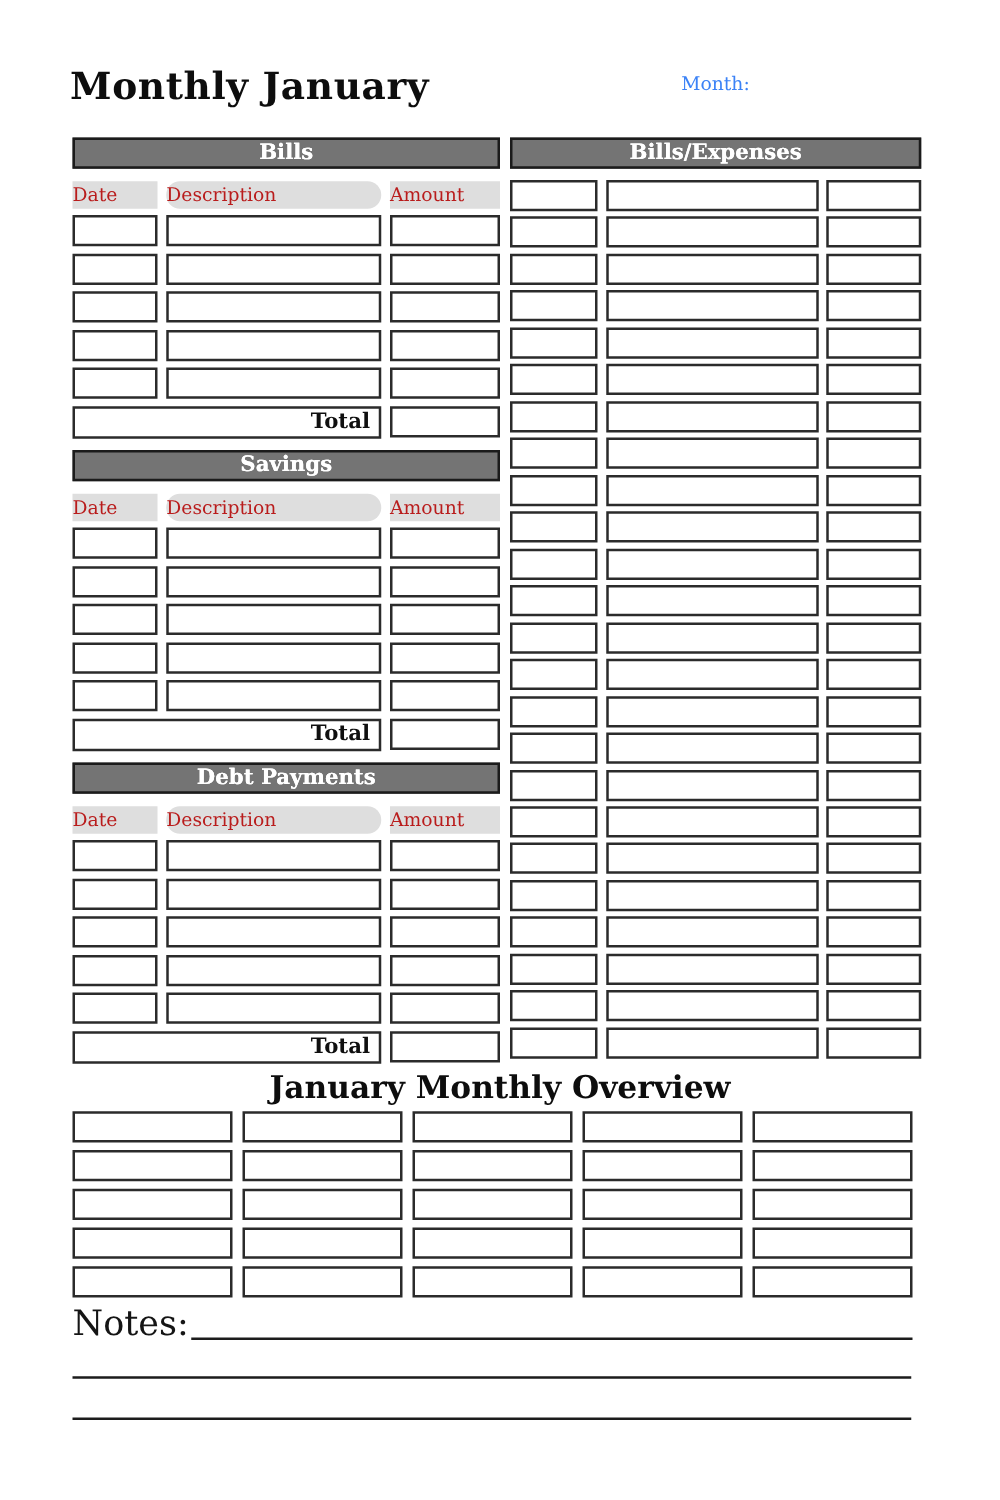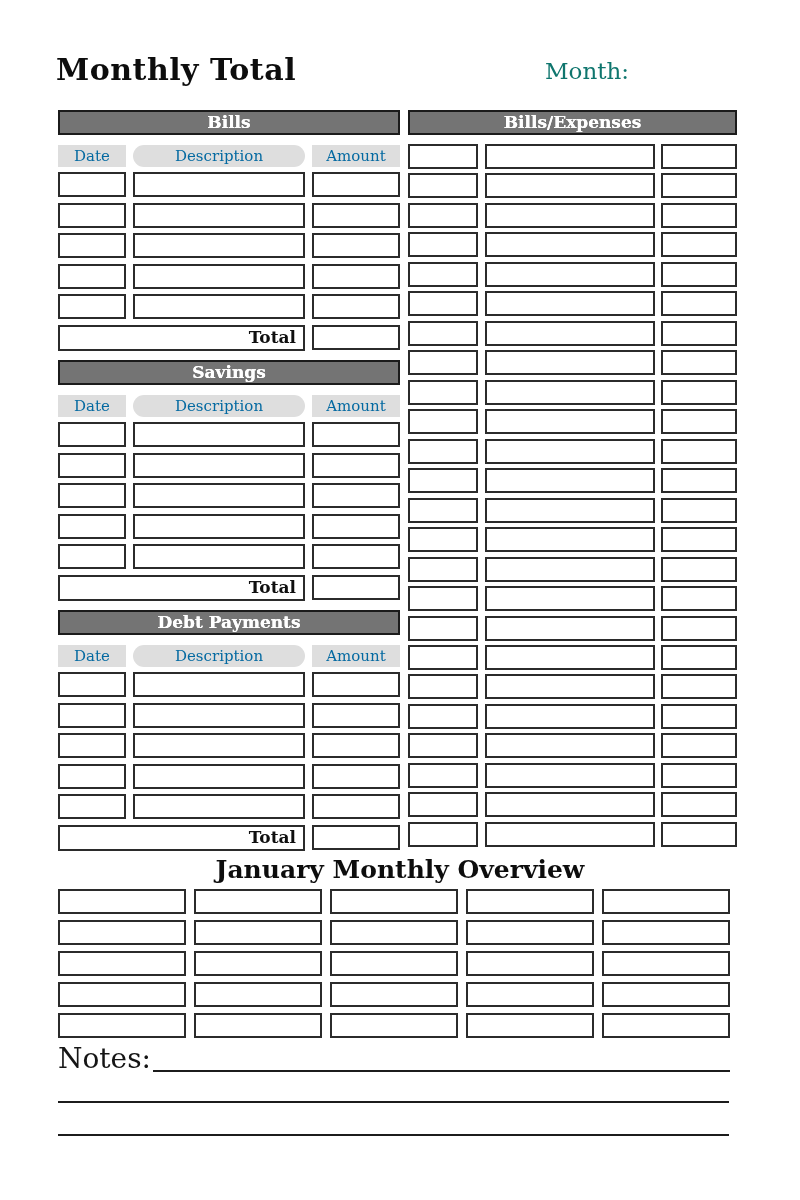--- a/index.html
+++ b/index.html
@@ -13,42 +13,42 @@
   }
   .page { position: absolute; inset: 0; background: #fff; }
 
   
   .page-title {
     position: absolute; left: 56px; top: 52px;
     font-size: 30px; font-weight: bold; letter-spacing: 0.5px; color: #0d0d0d;
   }
   .month-label {
     position: absolute; left: 545px; top: 58px;
-    font-size: 23px; color: #0f766e;
+    font-size: 15px; color: #3b82f6;
   }
 
   
   .left-col  { position: absolute; left: 58px;  top: 110px; width: 342px; }
   .bills-col { position: absolute; left: 408px; top: 110px; width: 329px; border-radius: 30px; }
 
   .sec-header {
     height: 25px;
     background: var(--header-bg, #747474);
     border: 2px solid #1b1b1b;
     color: var(--header-text, #ffffff);
     font-size: 17px; font-weight: bold;
     text-align: center; line-height: 21px;
     text-shadow: 0 0 0 #fff;
   }
 
   .section { margin-bottom: 9px; }
   .col-headers { margin-top: 10px; height: 22px; display: flex; justify-content: space-between; }
   .colh {
     background: var(--colhdr-bg, #dedede);
-    font-size: 15px; text-align: center; line-height: 22px; color: #0369a1;
+    font-size: 15px; text-align: left; line-height: 22px; color: #b91c1c;
   }
   .colh.date { width: 68px; } .colh.desc { width: 172px; border-radius: 11px; } .colh.amt { width: 88px; }
 
   .rows { margin-top: 5px; display: flex; flex-direction: column; gap: 5.5px; }
   .field-row { display: flex; justify-content: space-between; }
   .cell {
     height: 25px; background: #fff;
     border: 2px solid var(--box-border, #2b2b2b);
   }
   .left-col .cell.date { width: 68px; } .left-col .cell.desc { width: 172px; } .left-col .cell.amt { width: 88px; }
@@ -90,21 +90,21 @@
   .note-line {
     position: absolute; left: 58px; width: 671px;
     border-top: 2px solid #1c1c1c; height: 0;
   }
 </style>
 </head>
 <body>
 
 <div class="page">
 
-  <div class="page-title">Monthly Total</div>
+  <div class="page-title">Monthly January</div>
   <div class="month-label">Month:</div>
 
   <div class="left-col">
 
     <div class="section">
       <div class="sec-header">Bills</div>
       <div class="col-headers">
         <div class="colh date">Date</div>
         <div class="colh desc">Description</div>
         <div class="colh amt">Amount</div>

